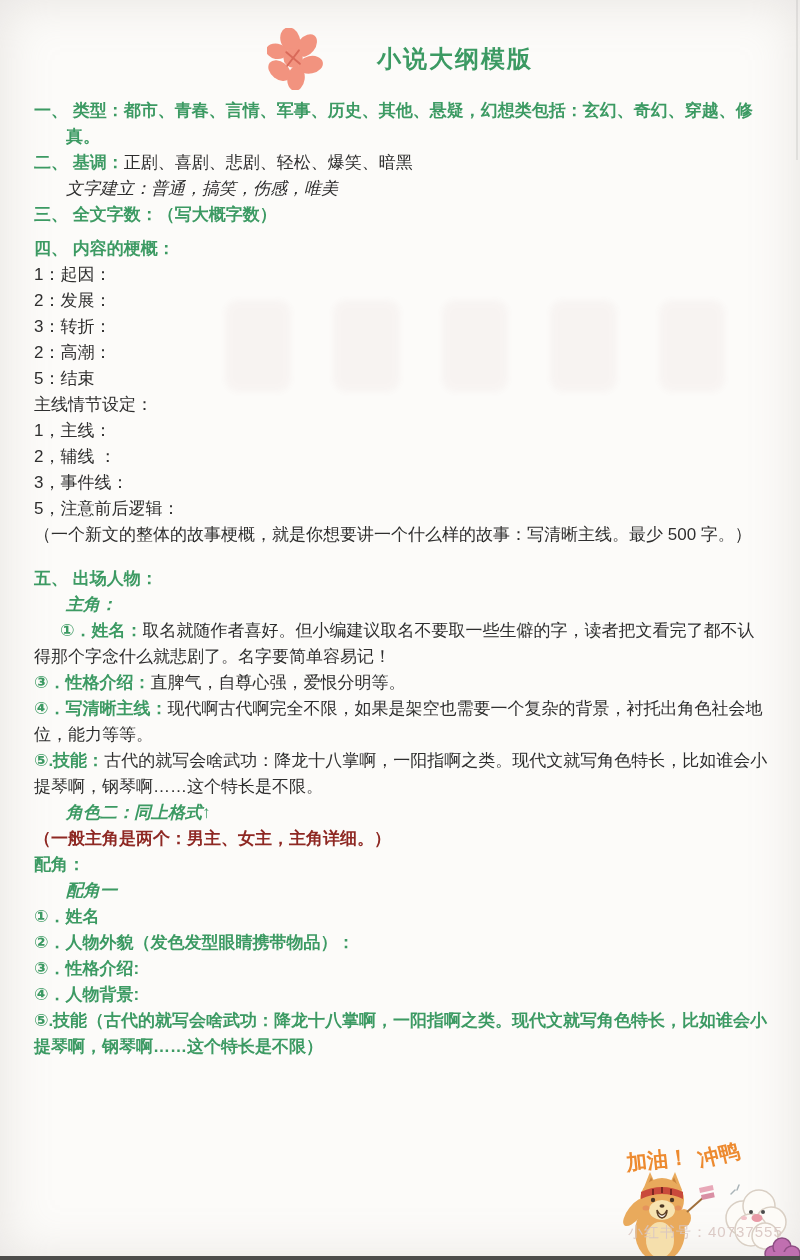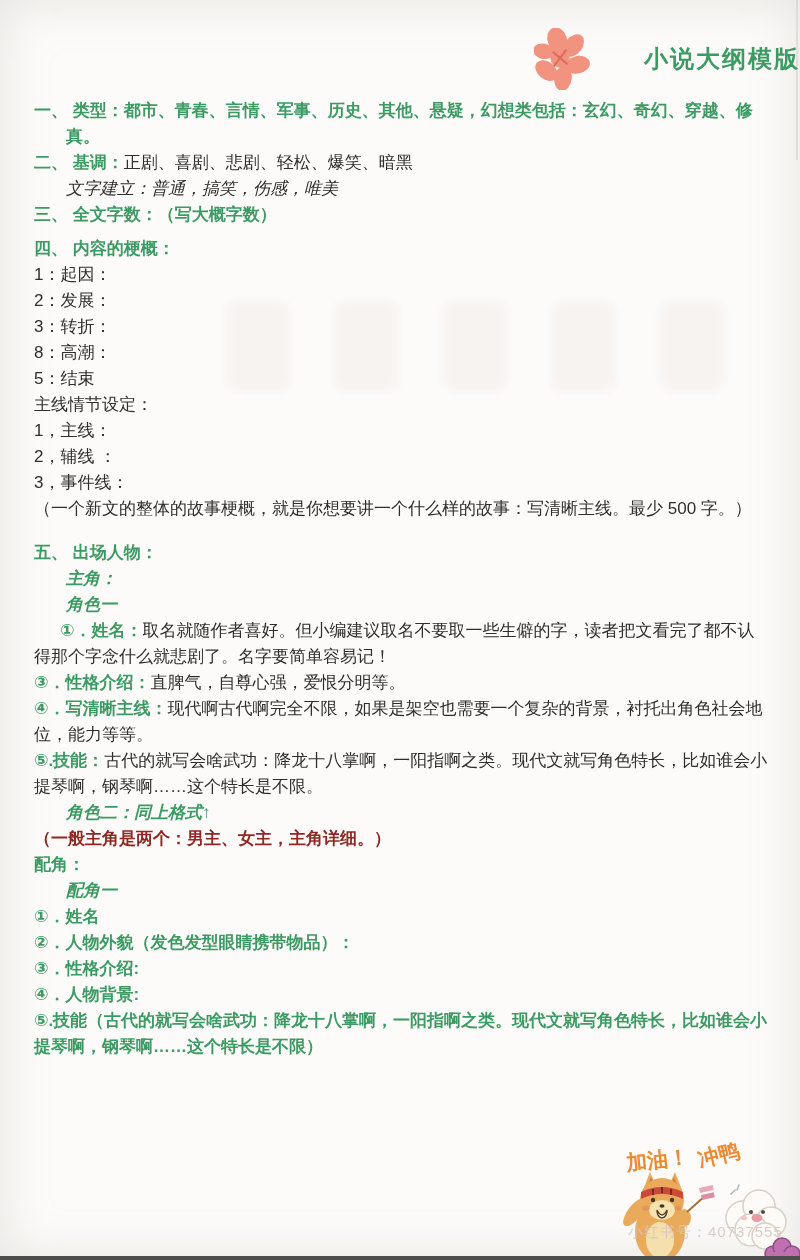--- a/index.html
+++ b/index.html
@@ -3,21 +3,21 @@
 <meta charset="utf-8">
 <style>
   html,body{margin:0;padding:0;}
   body{background:#e9e7e4;font-family:"Liberation Sans","DejaVu Sans",sans-serif;}
   .page{
     position:relative;width:800px;height:1260px;margin:0 auto;overflow:hidden;
     background:#fcfbf9;
     box-shadow:inset 0 0 50px rgba(175,170,162,0.28);
   }
   
-  .header{position:relative;display:flex;align-items:center;justify-content:flex-end;
+  .header{position:relative;display:flex;align-items:center;justify-content:center;
     padding-top:26px;height:66px;}
   .flower{width:58px;height:62px;margin-right:52px;flex:0 0 auto;}
   .title{font-size:24px;font-weight:bold;color:var(--green,#3C9A63);letter-spacing:2px;}
   
   .doc{position:relative;padding:6px 30px 0 34px;z-index:2;}
   .line{font-size:17px;line-height:26px;color:var(--black,#2E2E2E);}
   .line.hang{padding-left:32px;text-indent:-32px;}
   .line.indent{padding-left:32px;font-style:italic;}
   .line.first{text-indent:26px;}
   .seg.g{color:var(--green,#3C9A63);font-weight:bold;}
@@ -77,30 +77,30 @@
 
   <div class="doc" id="doc-body">
       <div class="line hang"><span class="seg g">一、 类型：都市、青春、言情、军事、历史、其他、悬疑，幻想类包括：玄幻、奇幻、穿越、修真。</span></div>
       <div class="line hang"><span class="seg g">二、 基调：</span><span class="seg b">正剧、喜剧、悲剧、轻松、爆笑、暗黑</span></div>
       <div class="line indent"><span class="seg b">文字建立：普通，搞笑，伤感，唯美</span></div>
       <div class="line"><span class="seg g">三、 全文字数：（写大概字数）</span></div>
       <div class="line" style="margin-top: 8px;"><span class="seg g">四、 内容的梗概：</span></div>
       <div class="line"><span class="seg b">1：起因：</span></div>
       <div class="line"><span class="seg b">2：发展：</span></div>
       <div class="line"><span class="seg b">3：转折：</span></div>
-      <div class="line"><span class="seg b">8：高潮：</span></div>
+      <div class="line"><span class="seg b">2：高潮：</span></div>
       <div class="line"><span class="seg b">5：结束</span></div>
       <div class="line"><span class="seg b">主线情节设定：</span></div>
       <div class="line"><span class="seg b">1，主线：</span></div>
       <div class="line"><span class="seg b">2，辅线 ：</span></div>
       <div class="line"><span class="seg b">3，事件线：</span></div>
+      <div class="line"><span class="seg b">5，注意前后逻辑：</span></div>
       <div class="line"><span class="seg b">（一个新文的整体的故事梗概，就是你想要讲一个什么样的故事：写清晰主线。最少 500 字。）</span></div>
       <div class="line" style="margin-top: 18px;"><span class="seg g">五、 出场人物：</span></div>
       <div class="line indent"><span class="seg g">主角：</span></div>
-      <div class="line indent"><span class="seg g">角色一</span></div>
       <div class="line first"><span class="seg g">①．姓名：</span><span class="seg b">取名就随作者喜好。但小编建议取名不要取一些生僻的字，读者把文看完了都不认得那个字念什么就悲剧了。名字要简单容易记！</span></div>
       <div class="line"><span class="seg g">③．性格介绍：</span><span class="seg b">直脾气，自尊心强，爱恨分明等。</span></div>
       <div class="line"><span class="seg g">④．写清晰主线：</span><span class="seg b">现代啊古代啊完全不限，如果是架空也需要一个复杂的背景，衬托出角色社会地位，能力等等。</span></div>
       <div class="line"><span class="seg g">⑤.技能：</span><span class="seg b">古代的就写会啥武功：降龙十八掌啊，一阳指啊之类。现代文就写角色特长，比如谁会小提琴啊，钢琴啊……这个特长是不限。</span></div>
       <div class="line indent"><span class="seg g">角色二：同上格式↑</span></div>
       <div class="line"><span class="seg r">（一般主角是两个：男主、女主，主角详细。）</span></div>
       <div class="line"><span class="seg g">配角：</span></div>
       <div class="line indent"><span class="seg g">配角一</span></div>
       <div class="line"><span class="seg g">①．姓名</span></div>
       <div class="line"><span class="seg g">②．人物外貌（发色发型眼睛携带物品）：</span></div>

